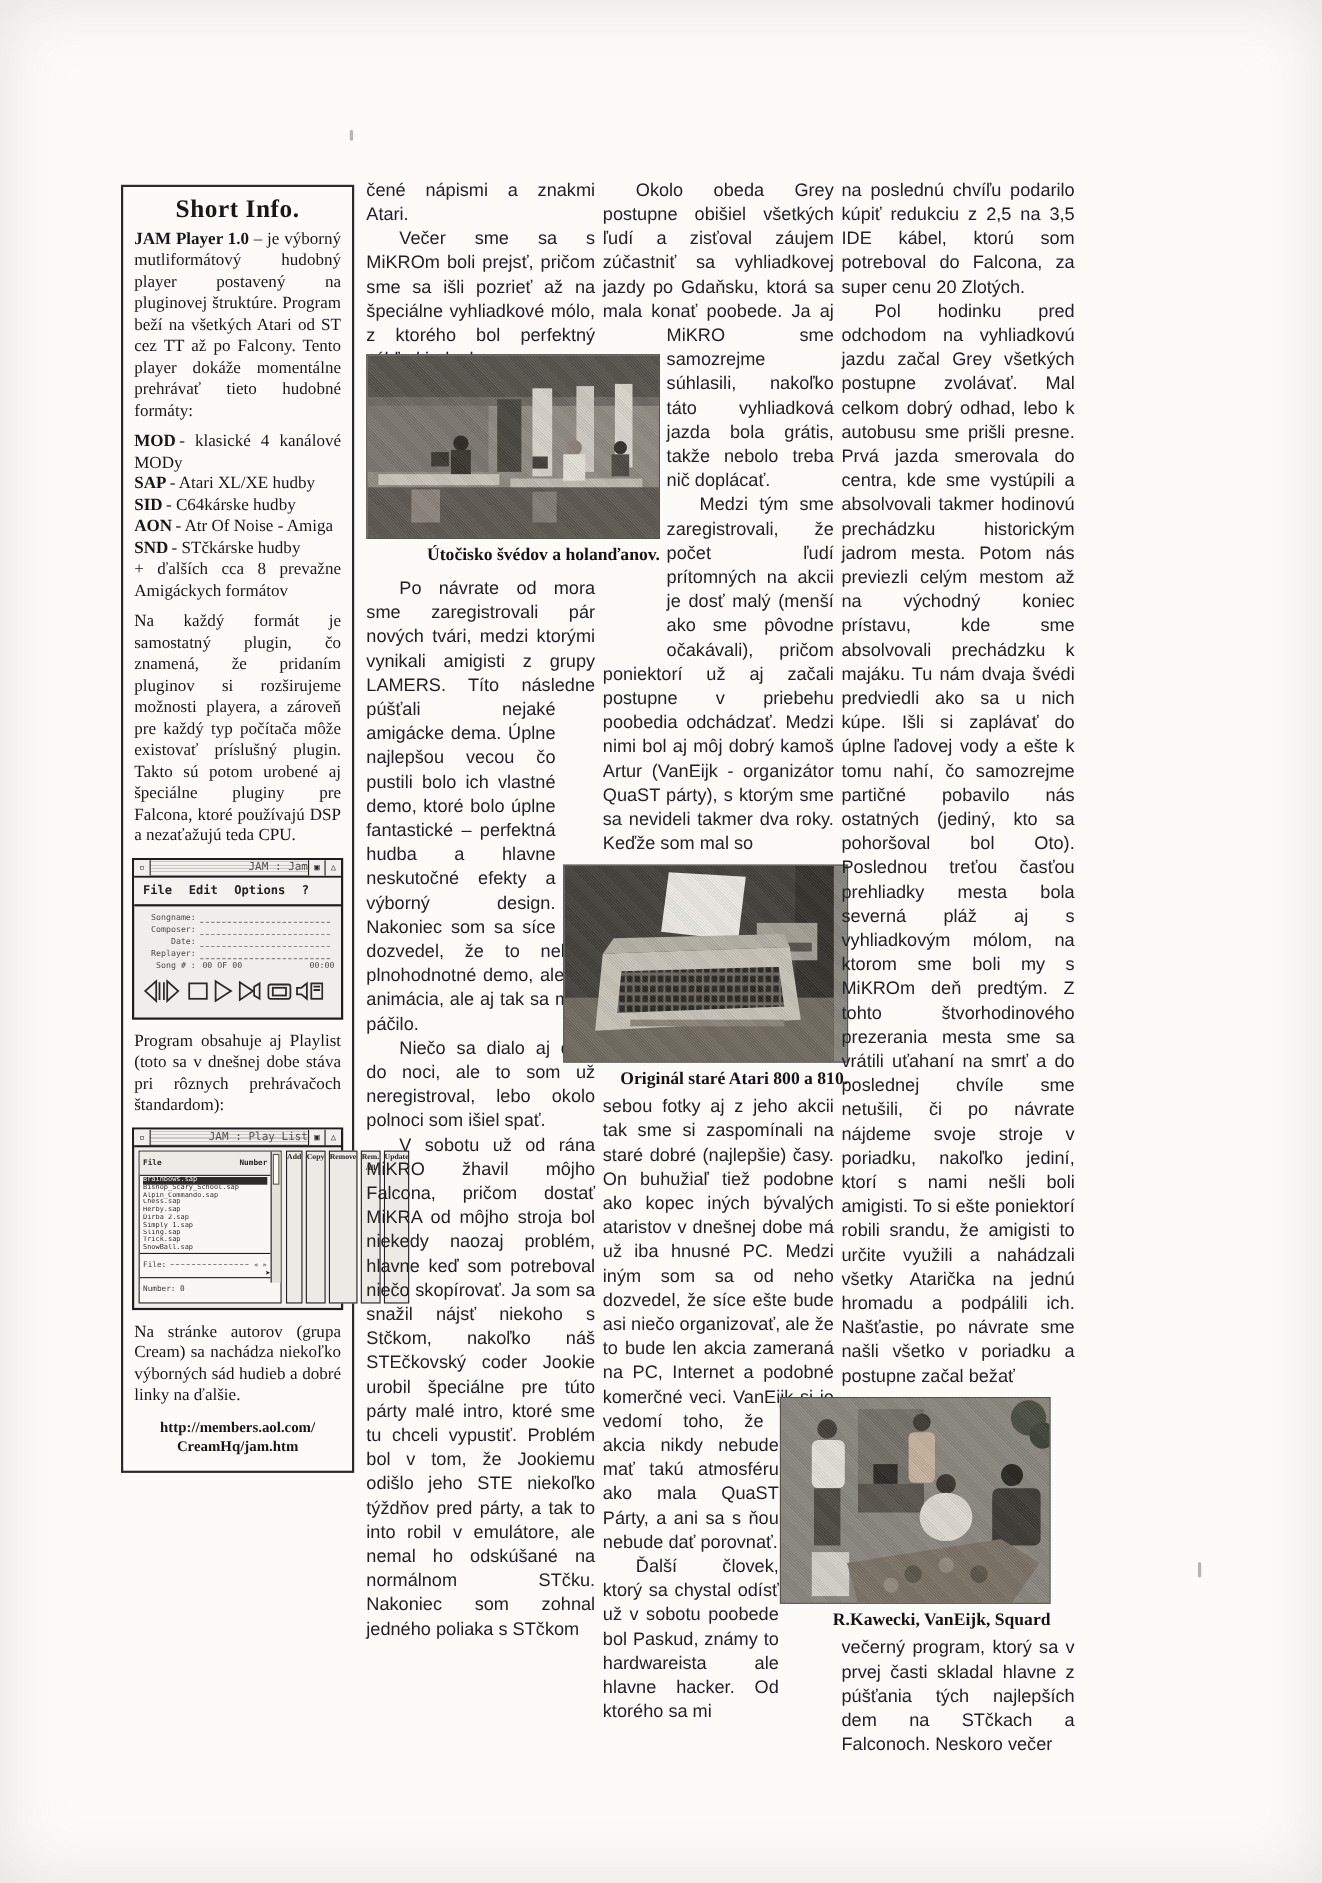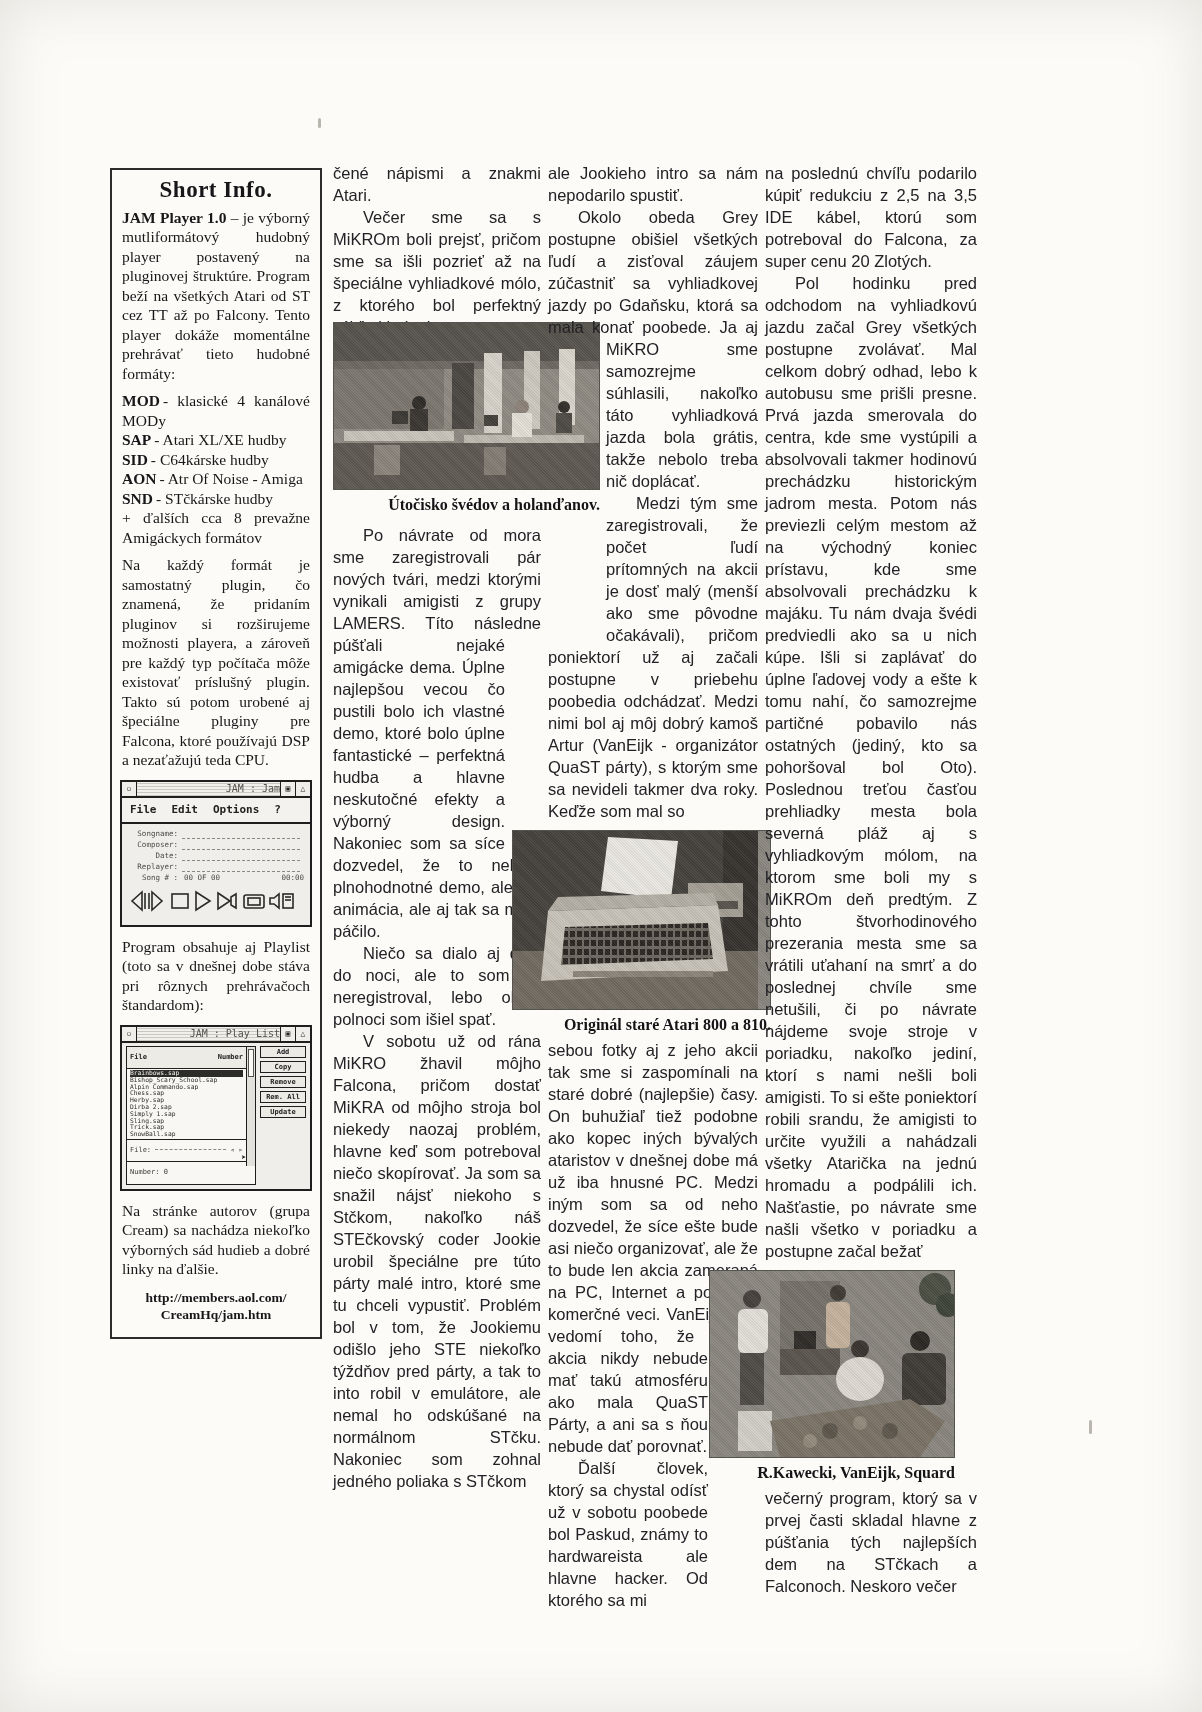--- a/index.html
+++ b/index.html
@@ -44,21 +44,21 @@
   .pllist{flex:1;border:1.5px solid #1e1e1e;background:#f8f7f3;position:relative;padding-right:9px;}
   .plhead{display:flex;justify-content:space-between;font-size:7px;font-weight:bold;
           border-bottom:1px solid #1e1e1e;padding:1px 3px;background:#ecebe6;}
   .plfiles{padding:1px 3px;min-height:52px;}
   .plfile{font-size:6.3px;line-height:6.8px;white-space:nowrap;overflow:hidden;color:#2c2c28;}
   .plfile:first-child{background:#2c2c28;color:#f3f2ee;}
   .plscroll{position:absolute;top:0;right:0;bottom:18px;width:8px;border-left:1px solid #1e1e1e;background:#e2e1dc;}
   .plthumb{margin:2px 1px;height:26px;background:#fbfaf6;border:1px solid #55534e;}
   .plfield{display:flex;font-size:7px;border-top:1px solid #1e1e1e;
            padding:1px 3px;color:#3c3c38;}
-  .plbtns{display:flex;flex-direction:column;gap:3px;width:46px;}
+  .plbtns{display:flex;flex-direction:row;gap:3px;width:46px;font-family:Liberation Serif, serif;}
   .plbtn{border:1.5px solid #1e1e1e;background:#eceae5;font-size:7px;line-height:10px;
          text-align:center;font-weight:bold;}
   .cursor-icon{position:absolute;right:9px;bottom:16px;font-size:8px;color:#111;}
 
   
   .col{position:absolute;width:208px;font-size:16.5px;line-height:22px;text-align:justify;color:#222226;}
   .p{margin:0;}
   .ind{text-indent:30px;}
   .spacer-l{float:left;}
   .spacer-r{float:right;}
@@ -242,21 +242,20 @@
     <figcaption class="caption">Útočisko švédov a holanďanov.</figcaption>
   </figure>
 
   <div class="col" style="left:333px;top:524px;">
     <p class="p ind"><span>Po návrate od mora sme zaregistrovali pár nových tvári, medzi ktorými vynikali amigisti z grupy LAMERS. Títo následne </span><span class="spacer-r" style="width:36px;height:215px;"></span><span>púšťali nejaké amigácke dema. Úplne najlepšou vecou čo pustili bolo ich vlastné demo, ktoré bolo úplne fantastické – perfektná hudba a hlavne neskutočné efekty a výborný design. Nakoniec som sa síce dozvedel, že to nebolo plnohodnotné demo, ale len animácia, ale aj tak sa mi to páčilo.</span></p>
     <p class="p ind">Niečo sa dialo aj dlho do noci, ale to som už neregistroval, lebo okolo polnoci som išiel spať.</p>
     <p class="p ind">V sobotu už od rána MiKRO žhavil môjho Falcona, pričom dostať MiKRA od môjho stroja bol niekedy naozaj problém, hlavne keď som potreboval niečo skopírovať. Ja som sa snažil nájsť niekoho s Stčkom, nakoľko náš STEčkovský coder Jookie urobil špeciálne pre túto párty malé intro, ktoré sme tu chceli vypustiť. Problém bol v tom, že Jookiemu odišlo jeho STE niekoľko týždňov pred párty, a tak to into robil v emulátore, ale nemal ho odskúšané na normálnom STčku. Nakoniec som zohnal jedného poliaka s STčkom</p>
   </div>
 
   <div class="col" style="left:548px;top:162px;width:210px;">
-    <p class="p">ale Jookieho intro sa nám nepodarilo spustiť.</p>
     <p class="p ind"><span>Okolo obeda Grey postupne obišiel všetkých ľudí a zisťoval záujem zúčastniť sa vyhliadkovej jazdy po Gdaňsku, ktorá sa mala konať poobede. Ja aj </span><span class="spacer-l" style="width:58px;height:300px;"></span><span>MiKRO sme samozrejme súhlasili, nakoľko táto vyhliadková jazda bola grátis, takže nebolo treba nič doplácať.</span></p>
     <p class="p ind">Medzi tým sme zaregistrovali, že počet ľudí prítomných na akcii je dosť malý (menší ako sme pôvodne očakávali), pričom poniektorí už aj začali postupne v priebehu poobedia odchádzať. Medzi nimi bol aj môj dobrý kamoš Artur (VanEijk - organizátor QuaST párty), s ktorým sme sa nevideli takmer dva roky. Keďže som mal so</p>
 
     <figure class="phfig" style="width:259px;margin-left:-36px;">
       <div class="photo" style="height:178px;">
         <svg width="245" height="178" viewBox="0 0 245 178">
           <defs>
             <pattern id="keys" width="7" height="9" patternUnits="userSpaceOnUse">
               <rect width="7" height="9" fill="#6d6860"></rect>
               <rect x="1" y="1" width="5" height="6" fill="#2a2723"></rect>

